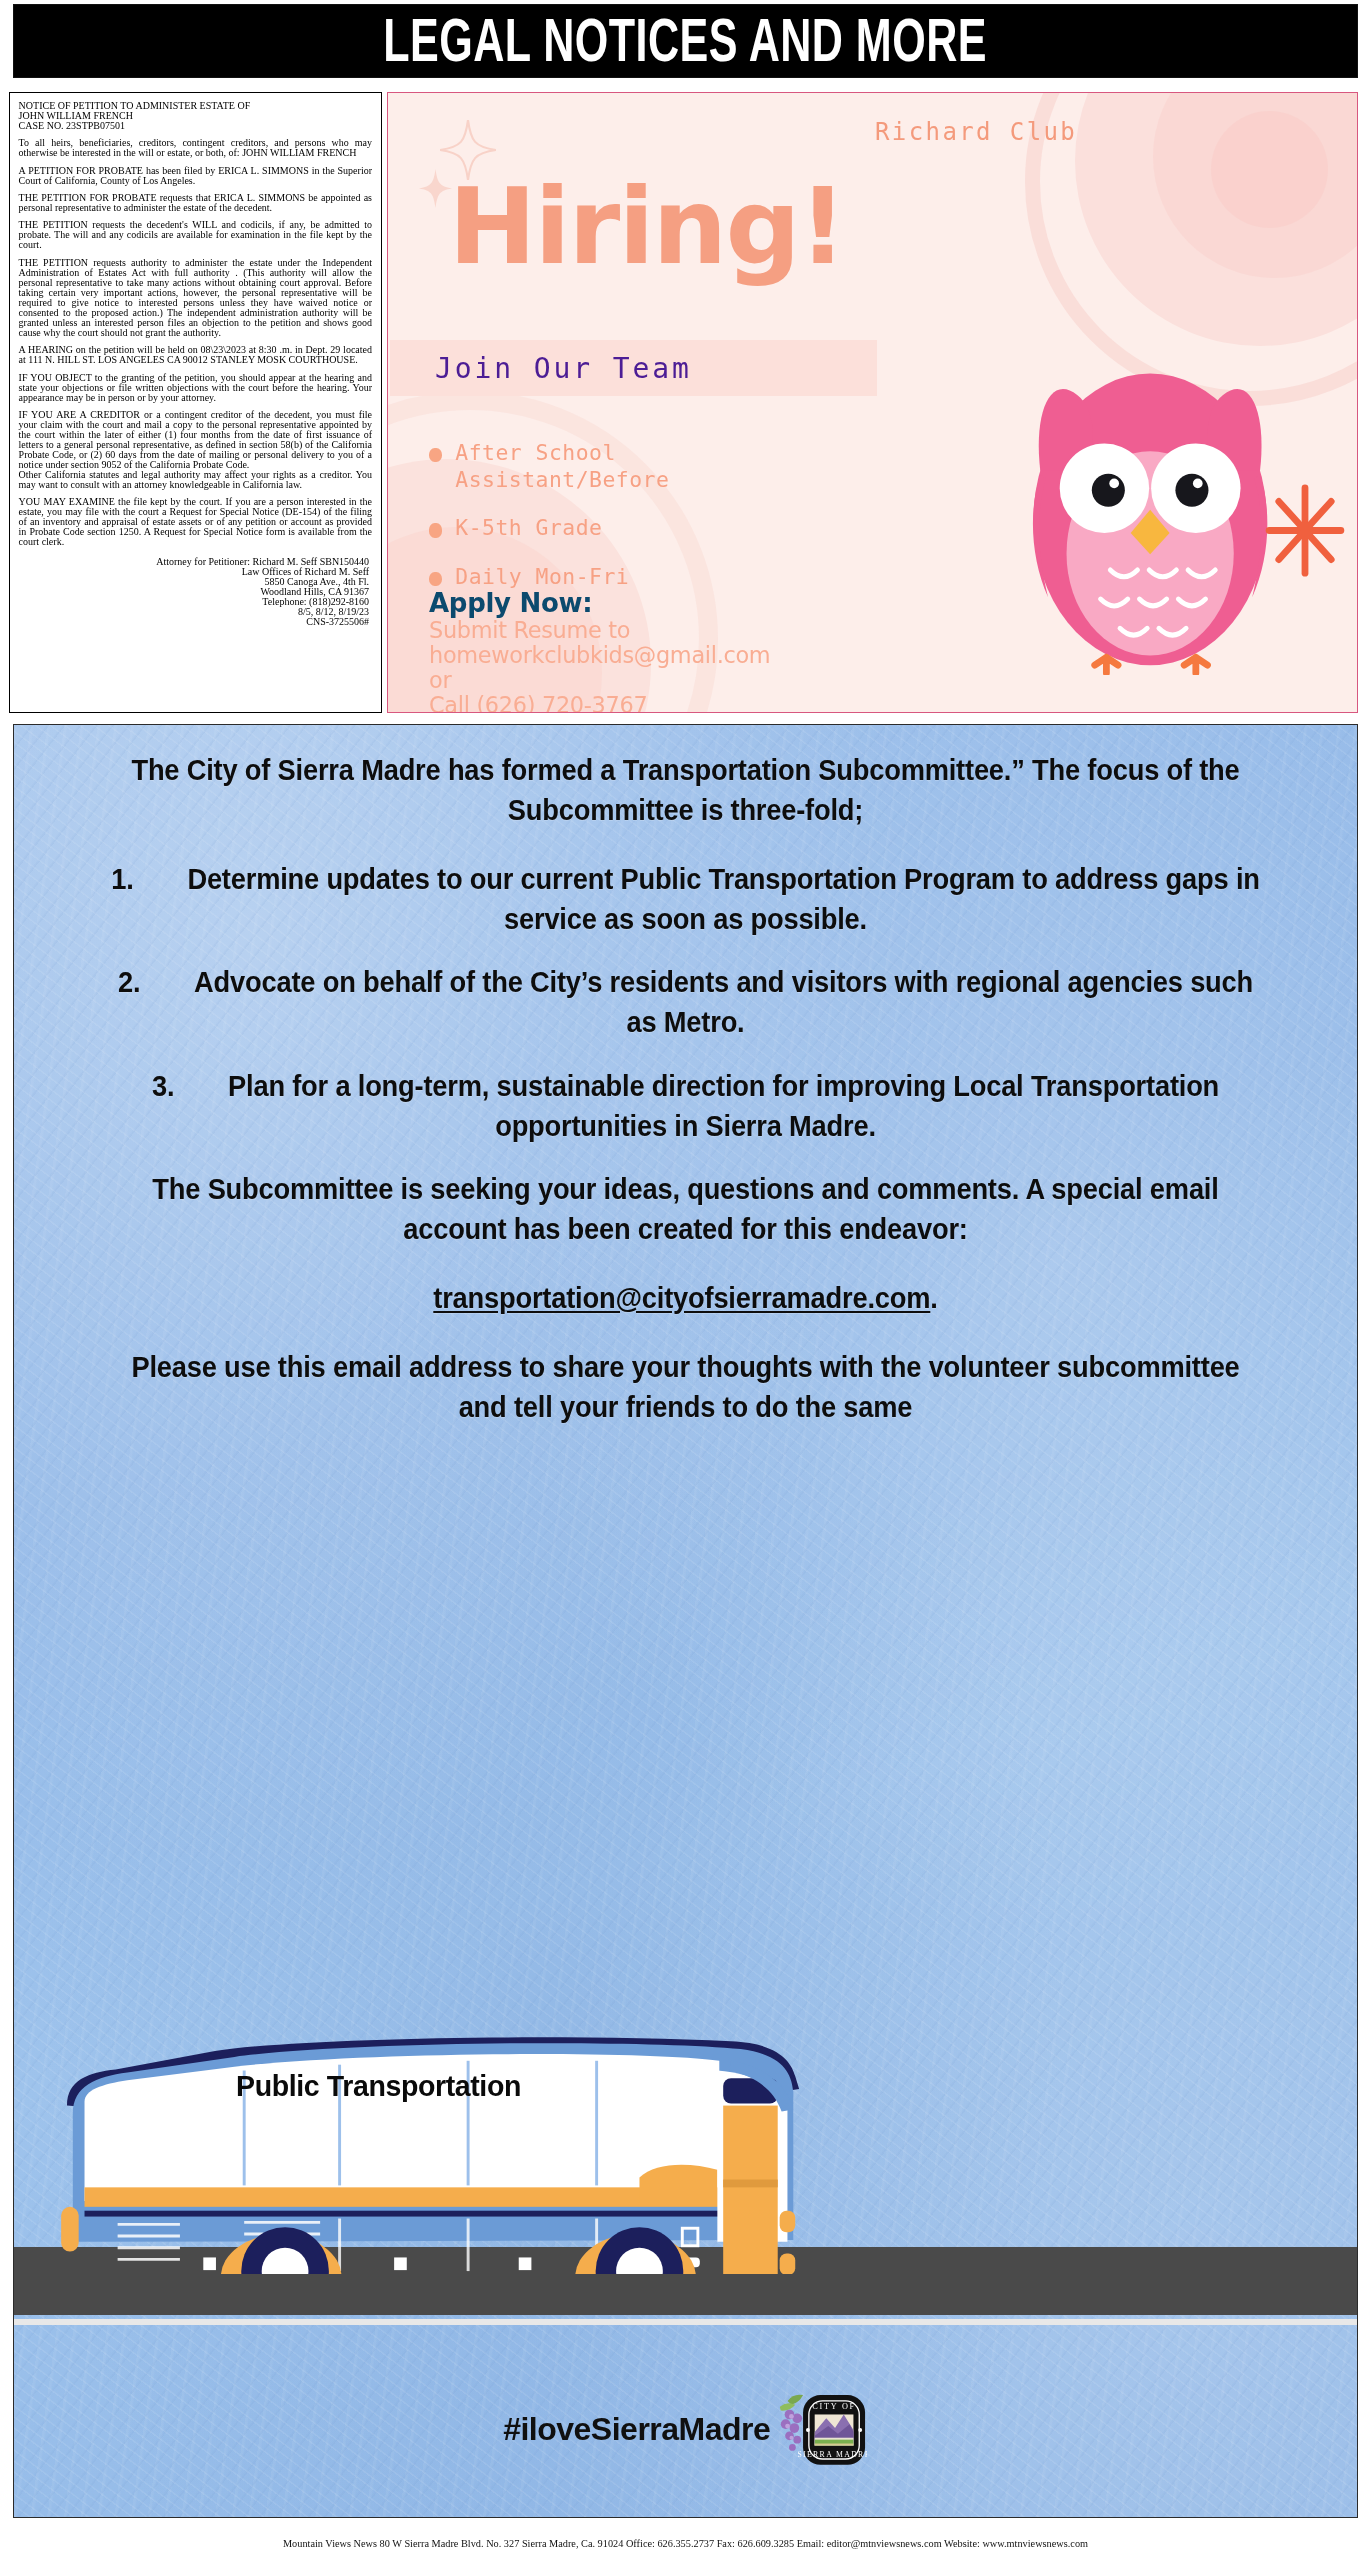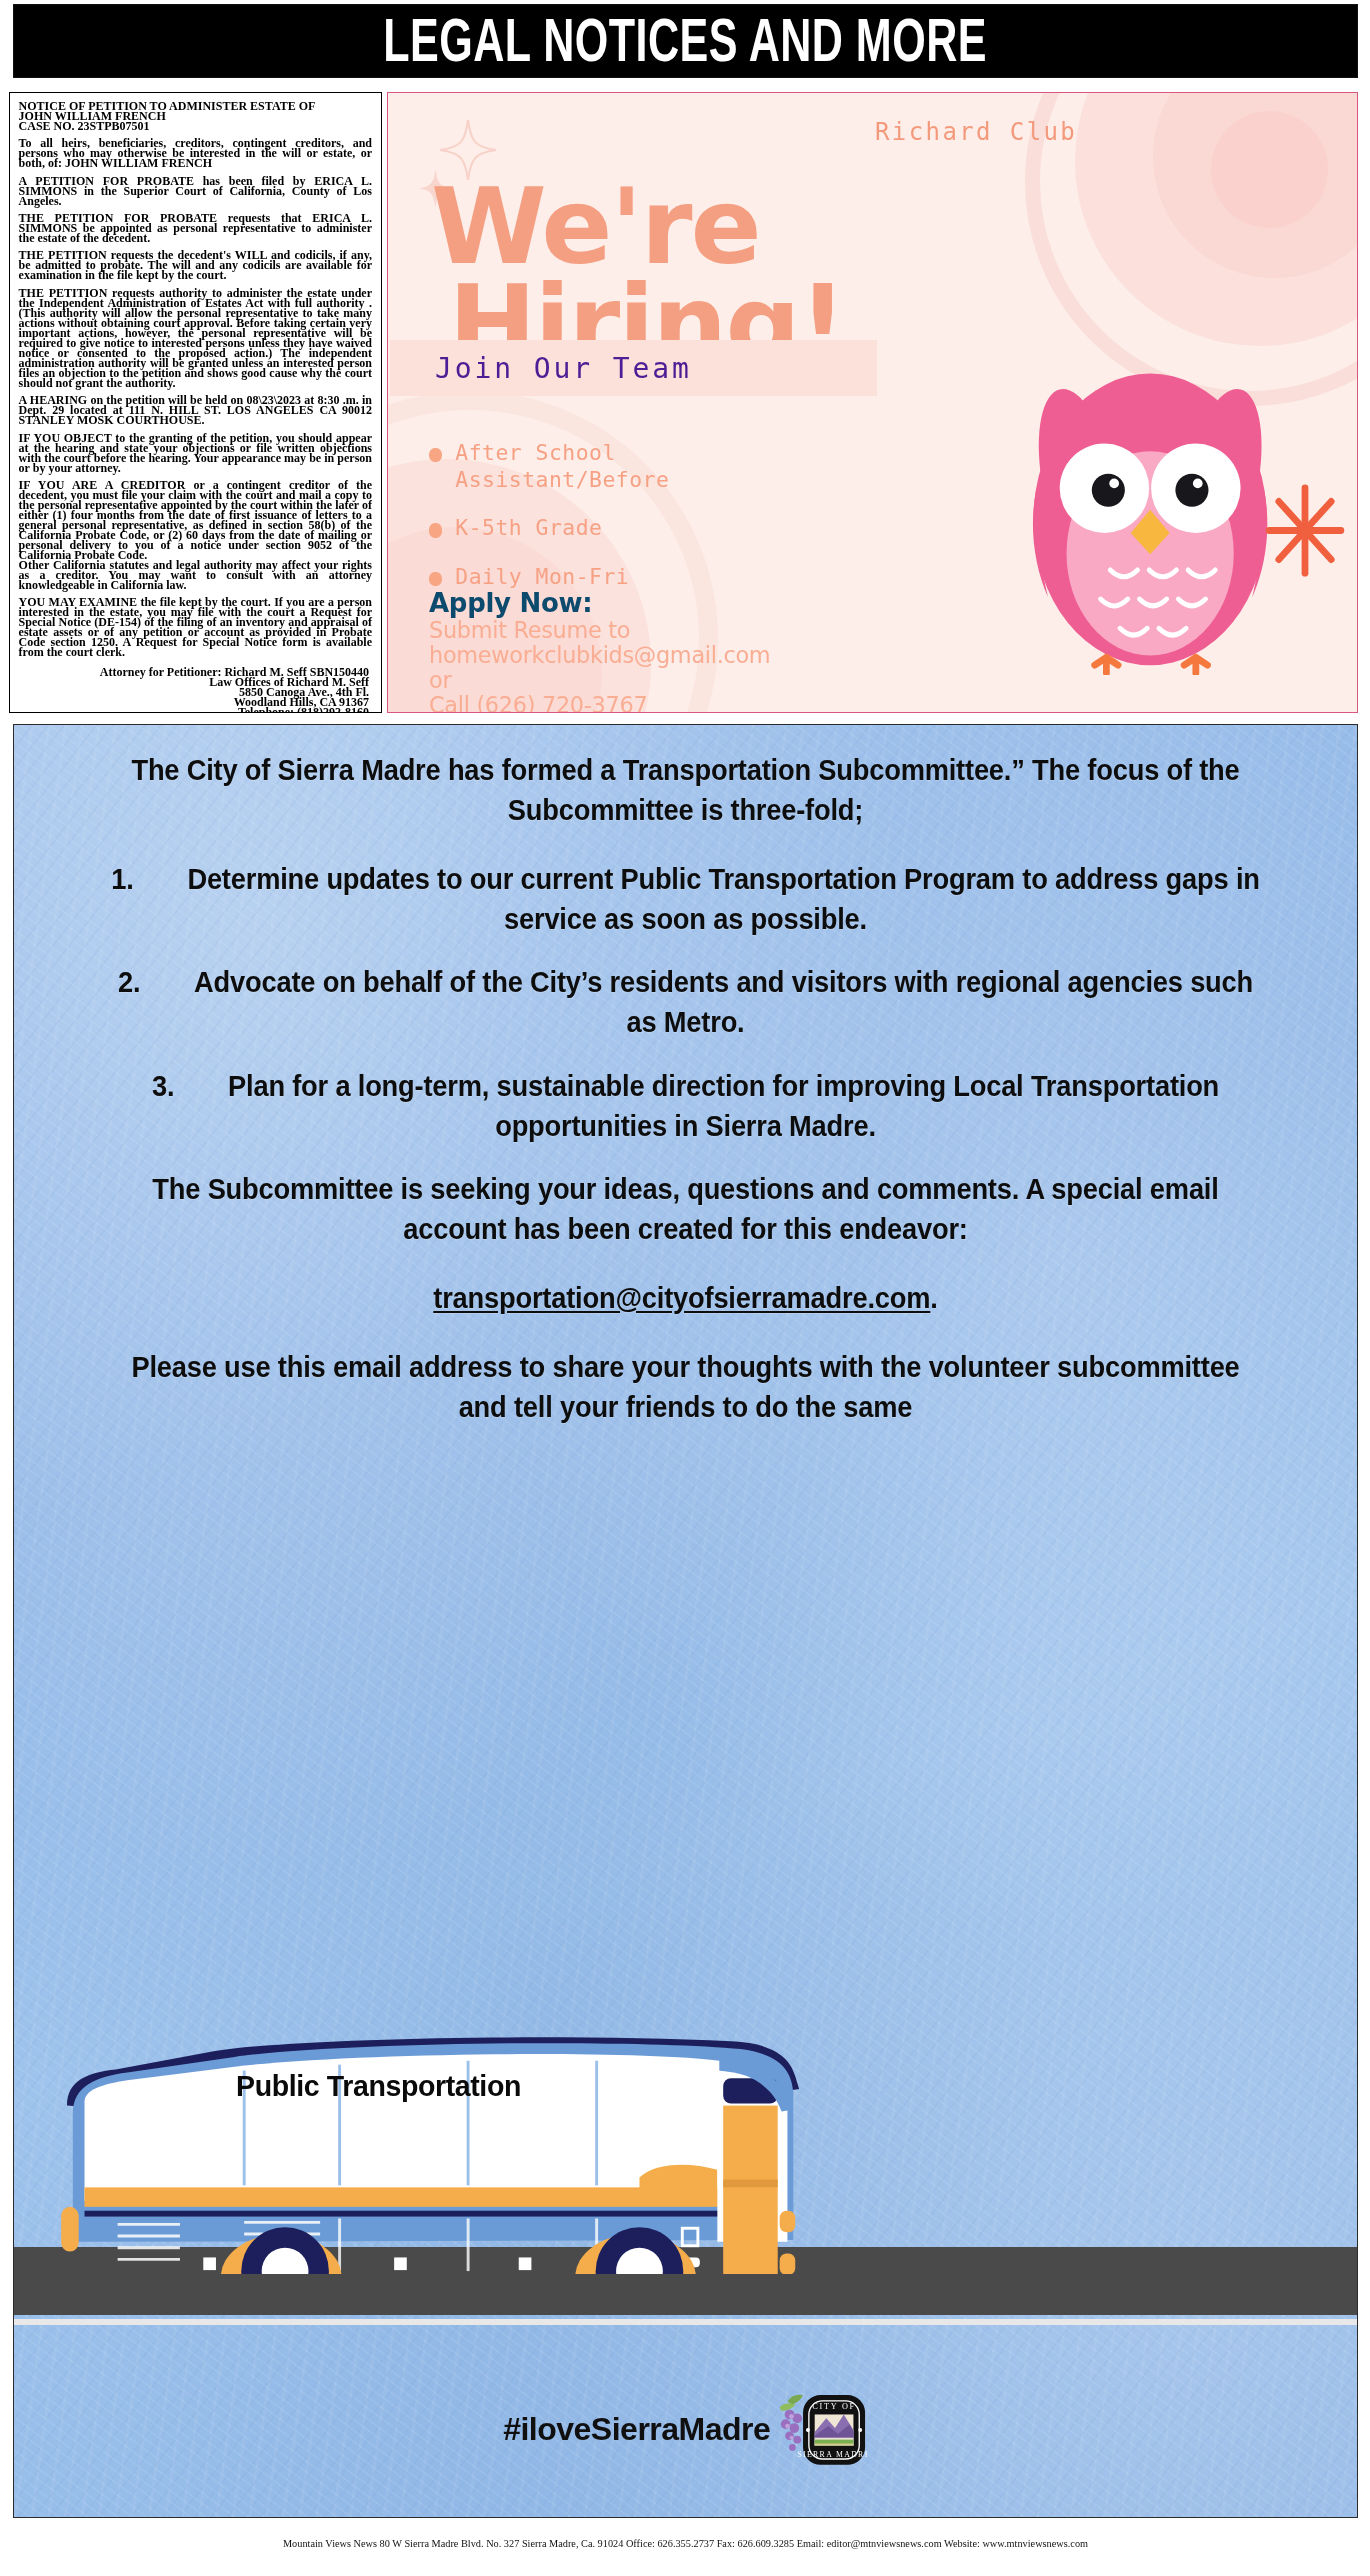--- a/index.html
+++ b/index.html
@@ -36,26 +36,25 @@
   .legal-box{
     position:absolute;left:8.8px;top:92px;width:373px;height:621px;
     border:1.9px solid #000;
     background:#fff;
     box-sizing:border-box;
     padding:7.8px 8.8px 3.9px 8.8px;
     overflow:hidden;
   }
   .legal-text{
     font-family:"Liberation Serif", serif;
-    font-size:12px;
+    font-size:10px;
     line-height:10px;
     color:#000;
     text-align:justify;
     hyphens:none;
-    font-weight:bold;
   }
   .legal-text p{margin:0 0 7.4px 0;}
   .legal-text p.tight{margin-bottom:0;}
   .legal-head{white-space:pre-line;margin:0 0 7.4px 0;text-align:left;}
   .legal-sign{
     margin-top:9.7px;
     text-align:right;
     white-space:pre-line;
     line-height:10px;
     padding-right:2.9px;
@@ -265,21 +264,20 @@
     </div>
     <div class="sparkle spk-b">
       <svg width="33" height="39" viewBox="0 0 34 40">
           <path d="M17 0 C19 14 21 18 34 20 C21 22 19 26 17 40 C15 26 13 22 0 20 C13 18 15 14 17 0 Z" fill="#f9d6cd"></path>
         </svg>
     </div>
 
     <div class="flyer-title">Richard Club</div>
 
     <div class="flyer-hero">
-      <div class="ln1">We're</div>
       <div class="ln2">Hiring!</div>
     </div>
 
     <div class="join-band"></div>
     <div class="join-text">Join Our Team</div>
 
     <div class="bullets">
       <div class="bullet">
         <span class="dot"></span>
         <span class="btxt">After School

